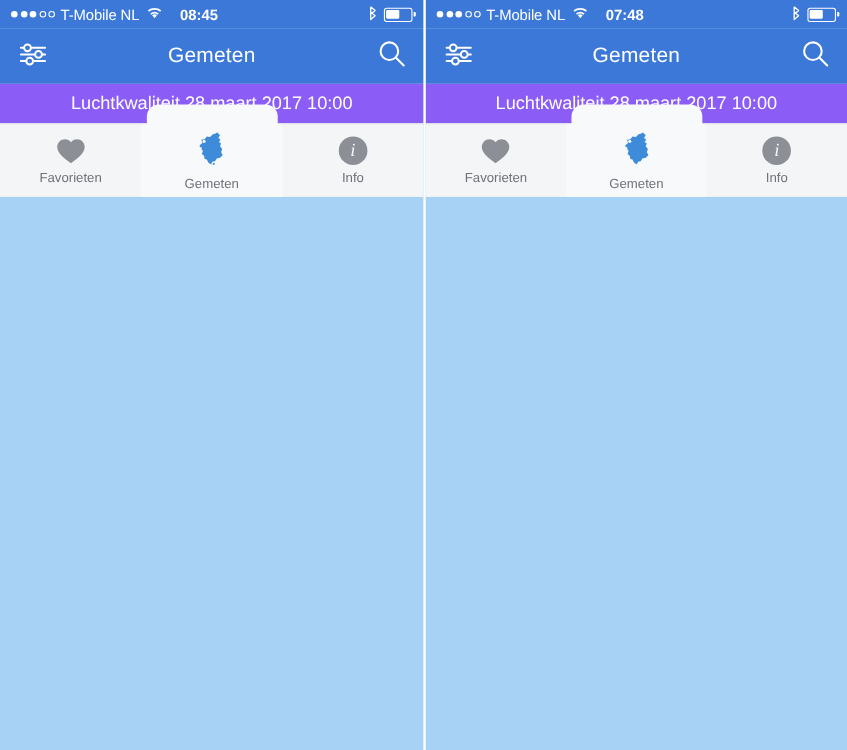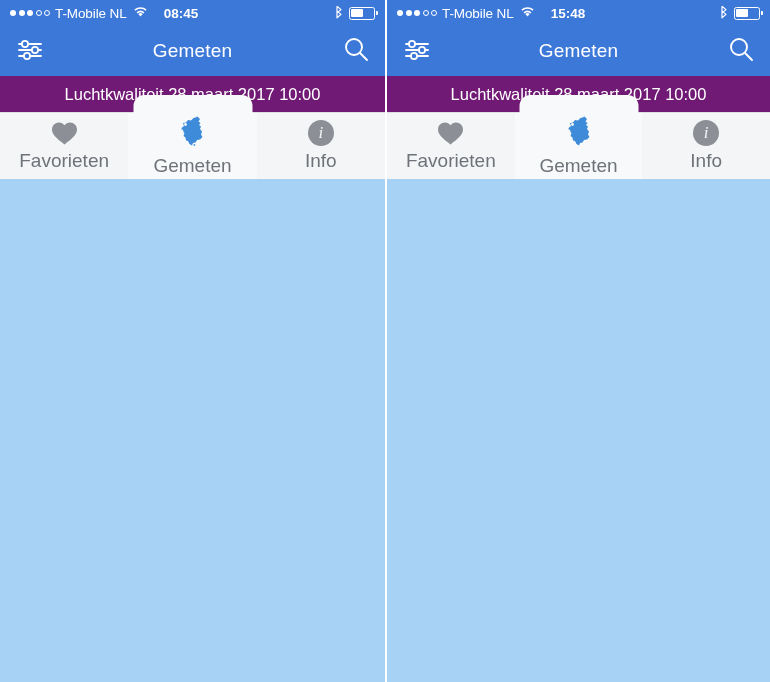--- a/index.html
+++ b/index.html
@@ -24,30 +24,30 @@
   .battery b{position:absolute;left:1.2px;top:1.2px;bottom:1.2px;width:12px;background:#fff;border-radius:1px;display:block;}
 
   
   .navbar{position:relative;height:50px;background:#3c78d8;color:#fff;display:flex;align-items:center;
     justify-content:center;z-index:40;}
   .nav-title{font-size:19px;font-weight:400;letter-spacing:.2px;}
   .nav-left{position:absolute;left:16px;top:50%;transform:translateY(-50%);cursor:pointer;}
   .nav-right{position:absolute;right:16px;top:50%;transform:translateY(-50%);cursor:pointer;}
 
   
-  .subtitle{position:relative;height:36px;background:#701a75;color:#fff;display:flex;align-items:center;
+  .subtitle{position:relative;height:36px;background:#8b5cf6;color:#fff;display:flex;align-items:center;
     justify-content:center;font-size:16.5px;z-index:39;}
 
   
   .map{position:relative;flex:1;overflow:hidden;background:#a9d3f7;}
 
   
   .tabbar{position:relative;height:66px;background:#f3f5f7;display:flex;border-top:1px solid #dcdfe3;z-index:50;}
   .tab{flex:1;display:flex;flex-direction:column;align-items:center;justify-content:center;gap:4px;cursor:pointer;}
-  .tab .lbl{font-size:19px;color:#6f7379;}
+  .tab .lbl{font-size:12px;color:#6f7379;}
   .tab.active{background:#f7f9fb;}
   .tab.active .lbl{color:#6f7379;}
   .tab-raise{position:absolute;left:50%;transform:translateX(-50%);bottom:0;width:119px;height:84px;
     background:#f7f9fb;border-radius:11px 11px 0 0;z-index:-1;}
   .heart{width:27px;height:25px;}
   .infoc{width:26px;height:26px;border-radius:50%;background:#8c9096;color:#f3f5f7;
     display:flex;align-items:center;justify-content:center;font-size:17px;font-style:italic;font-family:"Liberation Serif",serif;}
 </style>
 </head>
 <body>
@@ -155,21 +155,21 @@
           <i class="e"></i>
       </span>
       <span class="carrier">T-Mobile NL</span>
       <span class="wifi">
         <svg width="15" height="12" viewBox="0 0 15 12">
             <path d="M7.5 10.6l2.2-2.7a3.3 3.3 0 0 0-4.4 0z" fill="#fff"></path>
             <path d="M3.6 6.2a6.2 6.2 0 0 1 7.8 0l-1 1.2a4.7 4.7 0 0 0-5.8 0z" fill="#fff"></path>
             <path d="M1.4 3.4a9.6 9.6 0 0 1 12.2 0l-1 1.25a8.1 8.1 0 0 0-10.2 0z" fill="#fff"></path>
           </svg>
       </span>
-      <span class="sb-time">15:48</span>
+      <span class="sb-time">07:48</span>
       <span class="sb-right">
         <span>
           <svg width="9" height="14" viewBox="0 0 9 14">
               <path d="M3 1.2 L7 4.6 L3 8 L3 1.2 M3 6 L7 9.4 L3 12.8 L3 6" fill="none" stroke="#fff" stroke-width="1.2" stroke-linejoin="round"></path>
             </svg>
         </span>
         <span class="battery">
             <b></b>
           </span>
       </span>

